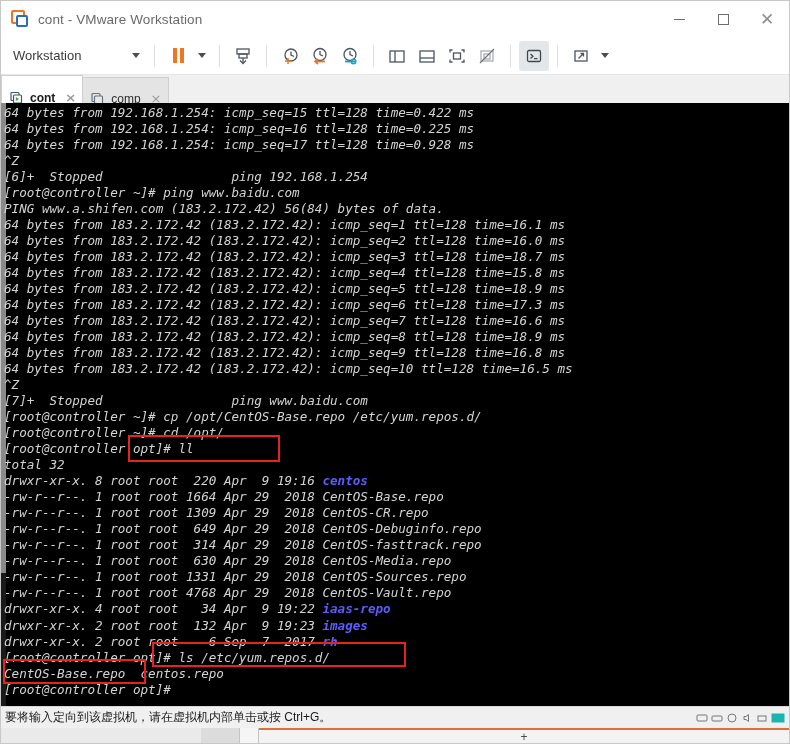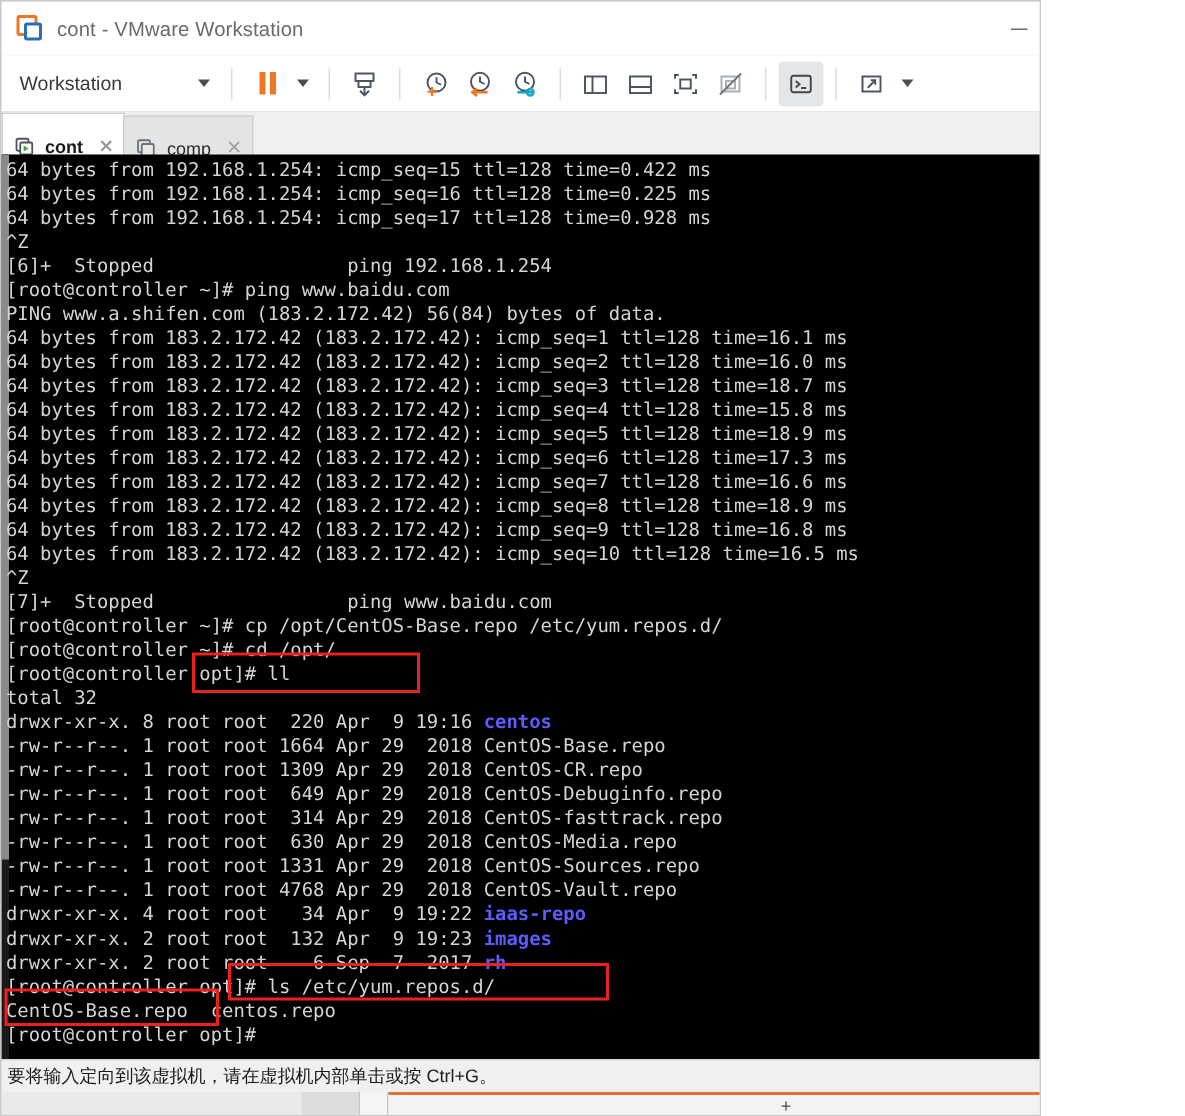--- a/index.html
+++ b/index.html
@@ -6,22 +6,22 @@
   * { box-sizing: border-box; }
   html, body {
     margin: 0; padding: 0;
     width: 790px; height: 744px;
     overflow: hidden;
     background: #ffffff;
     font-family: "Liberation Sans", sans-serif;
   }
   #app {
     position: relative;
-    width: 694px; height: 744px;
-    background: #e5e5e5;
+    width: 790px; height: 744px;
+    background: #000000;
     border: 1px solid #c8c8c8;
     overflow: hidden;
   }
 
   
   #titlebar {
     position: absolute; left: 0; top: 0; width: 788px; height: 36px;
     background: #ffffff;
     display: flex; align-items: center;
   }
@@ -100,21 +100,21 @@
   #term-scroll .thumb {
     position: absolute; left: 0; top: 0; width: 5px; height: 470px; background: #8a8a8a;
   }
   #term-text {
     position: absolute; left: 3px; top: 2px; right: 0;
     font-family: "DejaVu Sans Mono", monospace;
     font-size: 12.6px; line-height: 16.02px;
     color: #d4d4d4; white-space: pre;
     letter-spacing: 0px;
   }
-  #term-text .line { height: 16.02px; }
+  #term-text .line { height: 16.02px; font-style: italic; }
   #term-text .dir { color: #5c5cff; font-weight: bold; }
 
   
   .redbox {
     position: absolute; border: 2.5px solid #e8231f; pointer-events: none;
   }
 
   
   #hintbar {
     position: absolute; left: 0; top: 705px; width: 788px; height: 22px;

